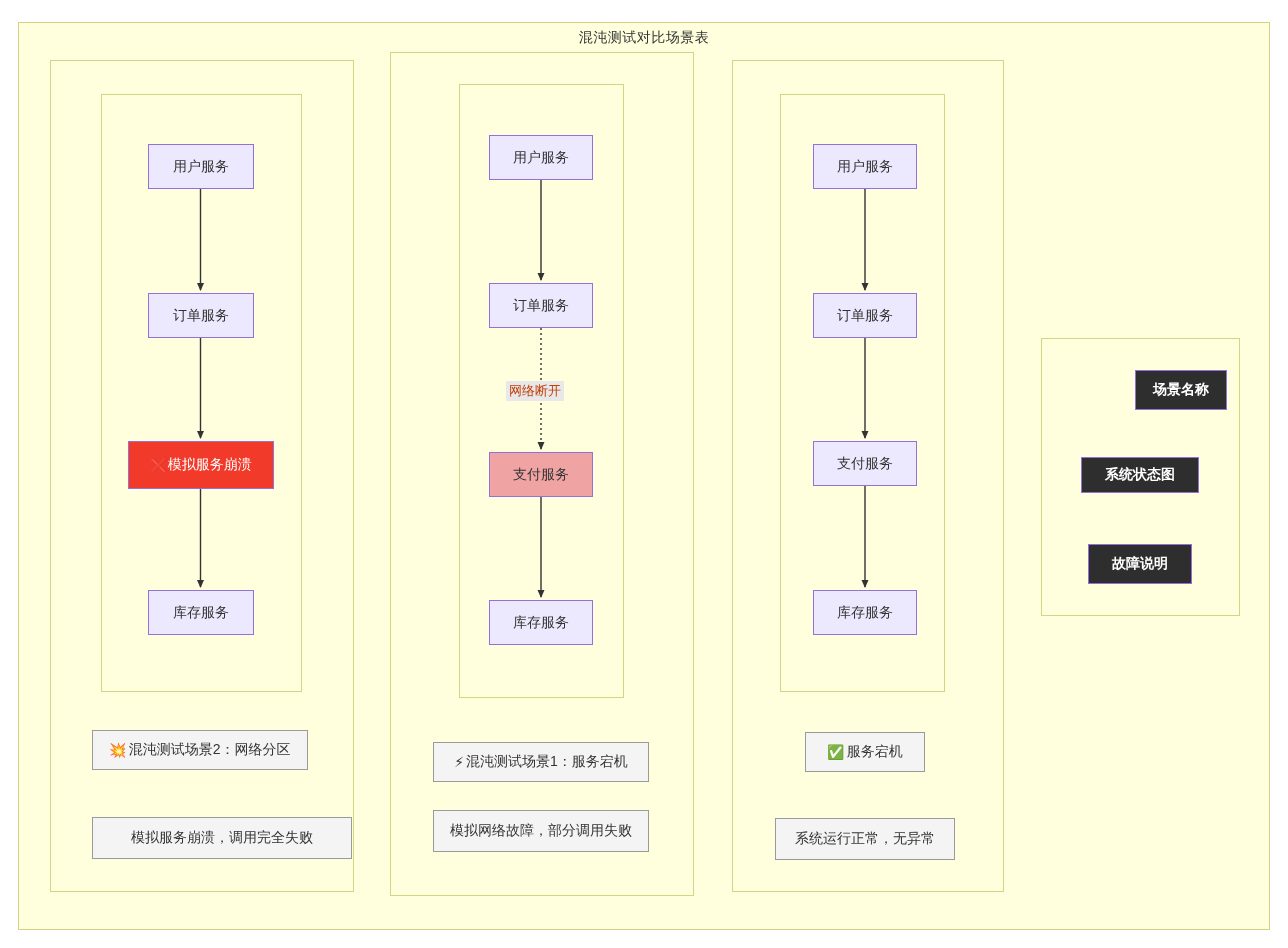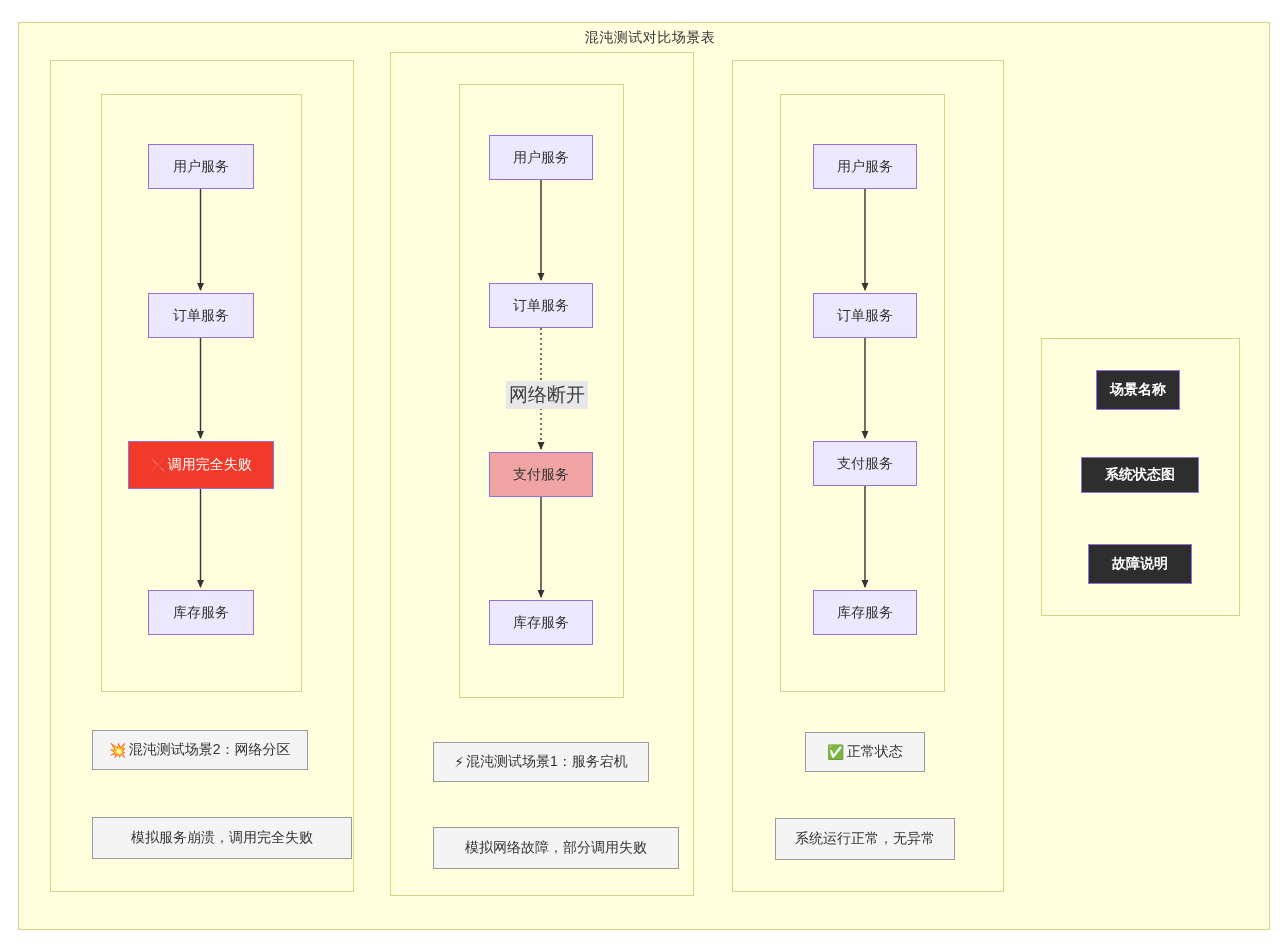--- a/index.html
+++ b/index.html
@@ -23,21 +23,21 @@
     left: 18px;
     top: 22px;
     width: 1252px;
     height: 908px;
     background: #ffffde;
     border: 1px solid #d4d486;
     box-sizing: border-box;
   }
   .outer-title {
     position: absolute;
-    left: 6px;
+    left: 0;
     top: 6px;
     width: 100%;
     text-align: center;
     font-size: 14px;
     color: #333333;
     letter-spacing: .5px;
   }
 
   
   .col-frame {
@@ -82,22 +82,22 @@
   
   .conn {
     position: absolute;
     pointer-events: none;
     overflow: visible;
   }
 
   
   .edge-label {
     position: absolute;
-    font-size: 19px;
-    color: #404040;
+    font-size: 13px;
+    color: #c2410c;
     background: #e8e8e8;
     padding: 1px 3px;
     white-space: nowrap;
   }
 
   
   .caption {
     position: absolute;
     box-sizing: border-box;
     background: #f4f4f4;
@@ -157,21 +157,21 @@
   <div class="inner-frame" style="left:101px; top:94px; width:201px; height:598px;"></div>
 
   <div class="node normal" style="left:148px; top:144px; width:106px; height:45px;">
     <span>用户服务</span>
   </div>
   <div class="node normal" style="left:148px; top:293px; width:106px; height:45px;">
     <span>订单服务</span>
   </div>
   <div class="node down" style="left:128px; top:441px; width:146px; height:48px;">
     <span class="emoji">❌</span>
-    <span>调用完全失败</span>
+    <span>模拟服务崩溃</span>
   </div>
   <div class="node normal" style="left:148px; top:590px; width:106px; height:45px;">
     <span>库存服务</span>
   </div>
 
   <svg class="conn" style="left:0; top:0; width:1288px; height:948px;">
     <defs>
       <marker id="ah" markerWidth="9" markerHeight="9" refX="7" refY="4.5" orient="auto" markerUnits="userSpaceOnUse">
         <path d="M0,1 L8,4.5 L0,8 z" fill="#333333"></path>
       </marker>
@@ -213,21 +213,21 @@
     <line x1="541" y1="328" x2="541" y2="449" stroke="#333333" stroke-width="1.4" stroke-dasharray="2,3" marker-end="url(#ahd)"></line>
     <line x1="541" y1="497" x2="541" y2="597" stroke="#333333" stroke-width="1.4" marker-end="url(#ah)"></line>
   </svg>
 
   <div class="edge-label" style="left:506px; top:381px;">网络断开</div>
 
   <div class="caption" style="left:433px; top:742px; width:216px; height:40px;">
     <span class="emoji">⚡</span>
     <span>混沌测试场景1：服务宕机</span>
   </div>
-  <div class="caption" style="left:433px; top:827px; width:246px; height:42px;">
+  <div class="caption" style="left:433px; top:810px; width:216px; height:42px;">
     <span>模拟网络故障，部分调用失败</span>
   </div>
 
   <div class="col-frame" style="left:732px; top:60px; width:272px; height:832px;"></div>
   <div class="inner-frame" style="left:780px; top:94px; width:165px; height:598px;"></div>
 
   <div class="node normal" style="left:813px; top:144px; width:104px; height:45px;">
     <span>用户服务</span>
   </div>
   <div class="node normal" style="left:813px; top:293px; width:104px; height:45px;">
@@ -241,29 +241,29 @@
   </div>
 
   <svg class="conn" style="left:0; top:0; width:1288px; height:948px;">
     <line x1="865" y1="189" x2="865" y2="290" stroke="#333333" stroke-width="1.4" marker-end="url(#ah)"></line>
     <line x1="865" y1="338" x2="865" y2="438" stroke="#333333" stroke-width="1.4" marker-end="url(#ah)"></line>
     <line x1="865" y1="486" x2="865" y2="587" stroke="#333333" stroke-width="1.4" marker-end="url(#ah)"></line>
   </svg>
 
   <div class="caption" style="left:805px; top:732px; width:120px; height:40px;">
     <span class="emoji">✅</span>
-    <span>正常状态</span>
+    <span>服务宕机</span>
   </div>
   <div class="caption" style="left:775px; top:818px; width:180px; height:42px;align-items:center;">
     <span>系统运行正常，无异常</span>
   </div>
 
   <div class="legend-frame" style="left:1041px; top:338px; width:199px; height:278px;"></div>
 
-  <div class="legend-item" style="left:1096px; top:370px; width:84px; height:40px;text-align:center;">
+  <div class="legend-item" style="left:1135px; top:370px; width:92px; height:40px;text-align:center;">
     <span>场景名称</span>
   </div>
   <div class="legend-item" style="left:1081px; top:457px; width:118px; height:36px;">
     <span>系统状态图</span>
   </div>
   <div class="legend-item" style="left:1088px; top:544px; width:104px; height:40px;text-align:center;">
     <span>故障说明</span>
   </div>
 
 

